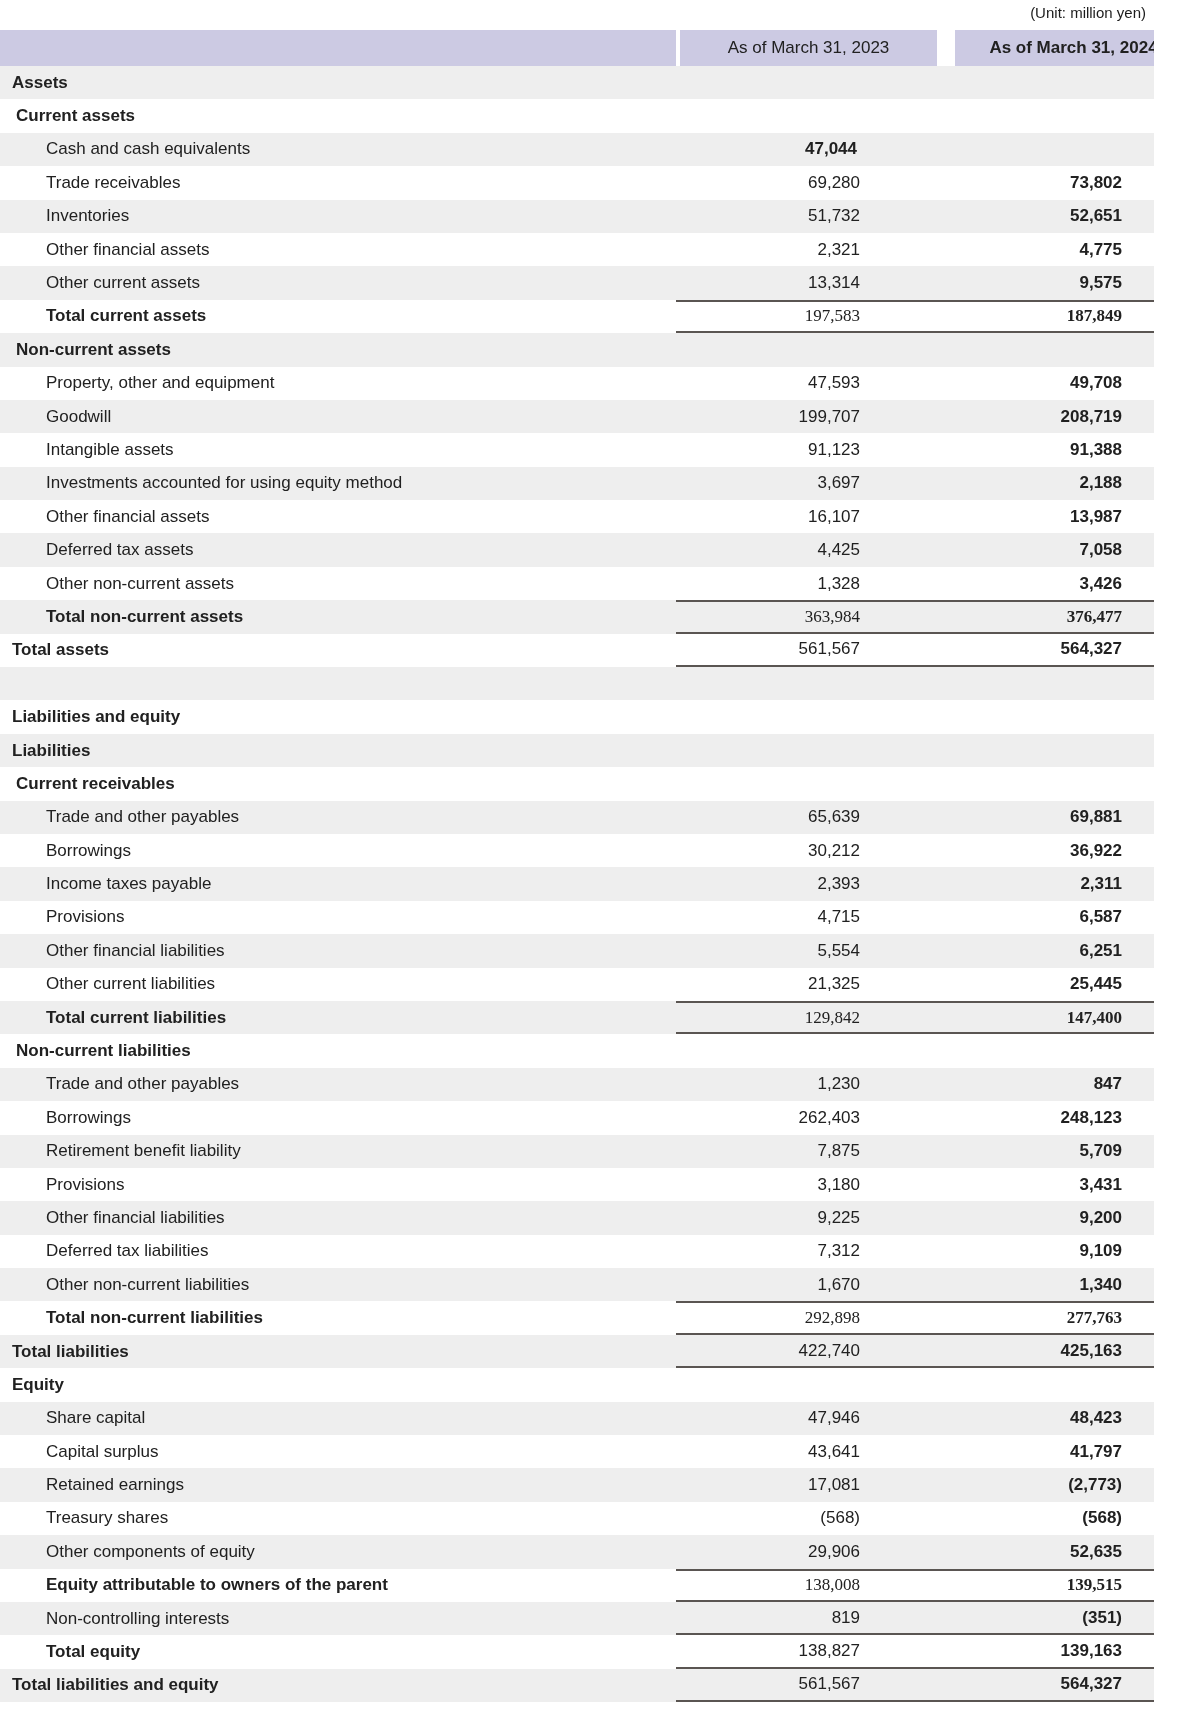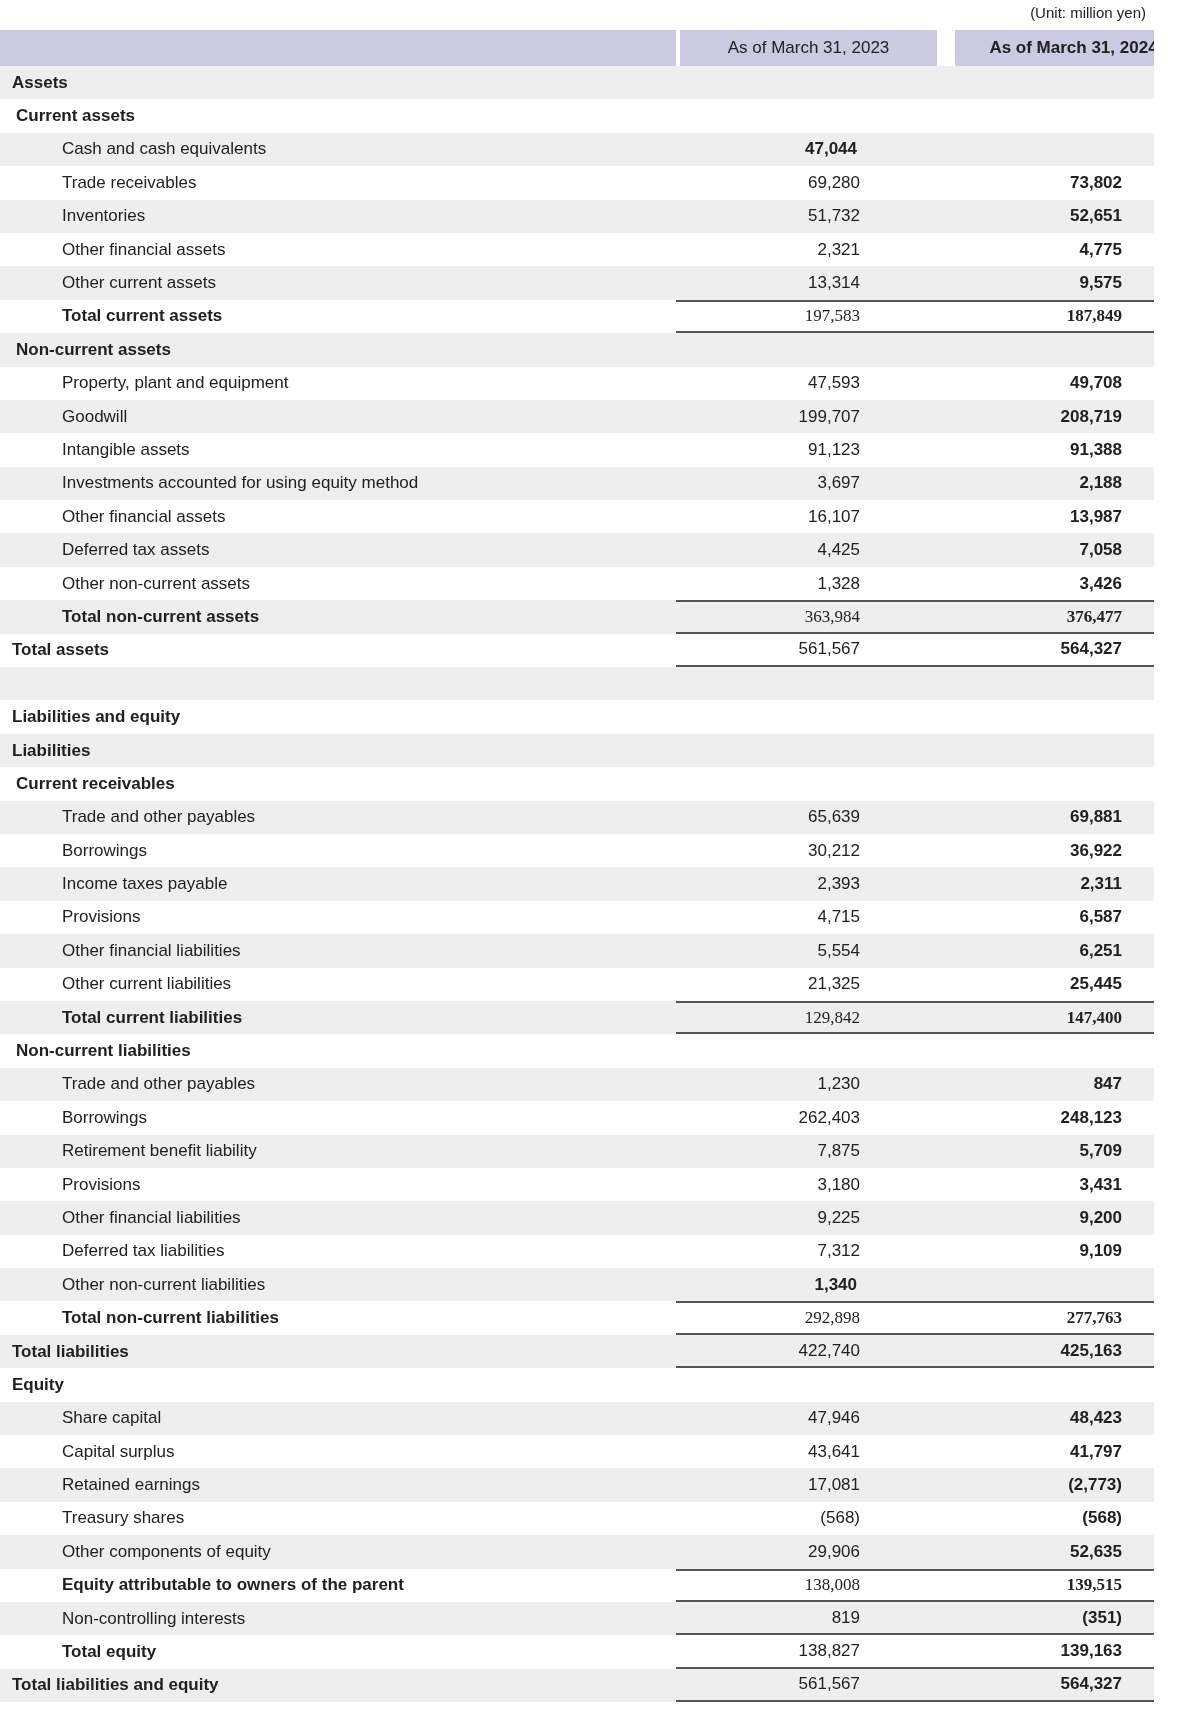--- a/index.html
+++ b/index.html
@@ -31,21 +31,21 @@
   .th.col24{flex:1;margin-left:18px;font-weight:bold;}
   .tbody{position:absolute;top:66px;left:0;width:1192px;}
   .row{display:flex;height:33.4px;}
   .row.gray{background:var(--stripe-bg);justify-content:flex-end;}
   .rlabel{
     width:676px;display:flex;align-items:center;font-size:17px;
     white-space:nowrap;overflow:hidden;
   }
   .indent0 .rlabel{padding-left:12px;}
   .indent1 .rlabel{padding-left:16px;}
-  .indent2 .rlabel{padding-left:62px;}
+  .indent2 .rlabel{padding-left:46px;}
   .row.bold .rlabel{font-weight:bold;}
   .nums{width:516px;display:flex;height:100%;}
   .nums.bt{border-top:2px solid var(--border-col);font-family:Liberation Serif, serif;}
   .nums.bb{border-bottom:2px solid var(--border-col);}
   .v{display:flex;align-items:center;justify-content:flex-end;font-size:17px;height:100%;}
   .v23{width:265px;padding-right:81px;}
   .v24{width:251px;padding-right:70px;font-weight:bold;}
 </style>
 </head>
 <body>
@@ -116,21 +116,21 @@
         </div>
       </div>
       <div class="row indent1 gray bold">
         <div class="rlabel">Non-current assets</div>
         <div class="nums">
           <div class="v v23"></div>
           <div class="v v24"></div>
         </div>
       </div>
       <div class="row indent2">
-        <div class="rlabel">Property, plant and equipment</div>
+        <div class="rlabel">Property, other and equipment</div>
         <div class="nums">
           <div class="v v23">47,593</div>
           <div class="v v24">49,708</div>
         </div>
       </div>
       <div class="row indent2 gray">
         <div class="rlabel">Goodwill</div>
         <div class="nums">
           <div class="v v23">199,707</div>
           <div class="v v24">208,719</div>
@@ -307,20 +307,21 @@
       <div class="row indent2">
         <div class="rlabel">Deferred tax liabilities</div>
         <div class="nums">
           <div class="v v23">7,312</div>
           <div class="v v24">9,109</div>
         </div>
       </div>
       <div class="row indent2 gray">
         <div class="rlabel">Other non-current liabilities</div>
         <div class="nums">
+          <div class="v v23">1,670</div>
           <div class="v v24">1,340</div>
         </div>
       </div>
       <div class="row indent2 bold">
         <div class="rlabel">Total non-current liabilities</div>
         <div class="nums bt bb">
           <div class="v v23">292,898</div>
           <div class="v v24">277,763</div>
         </div>
       </div>

